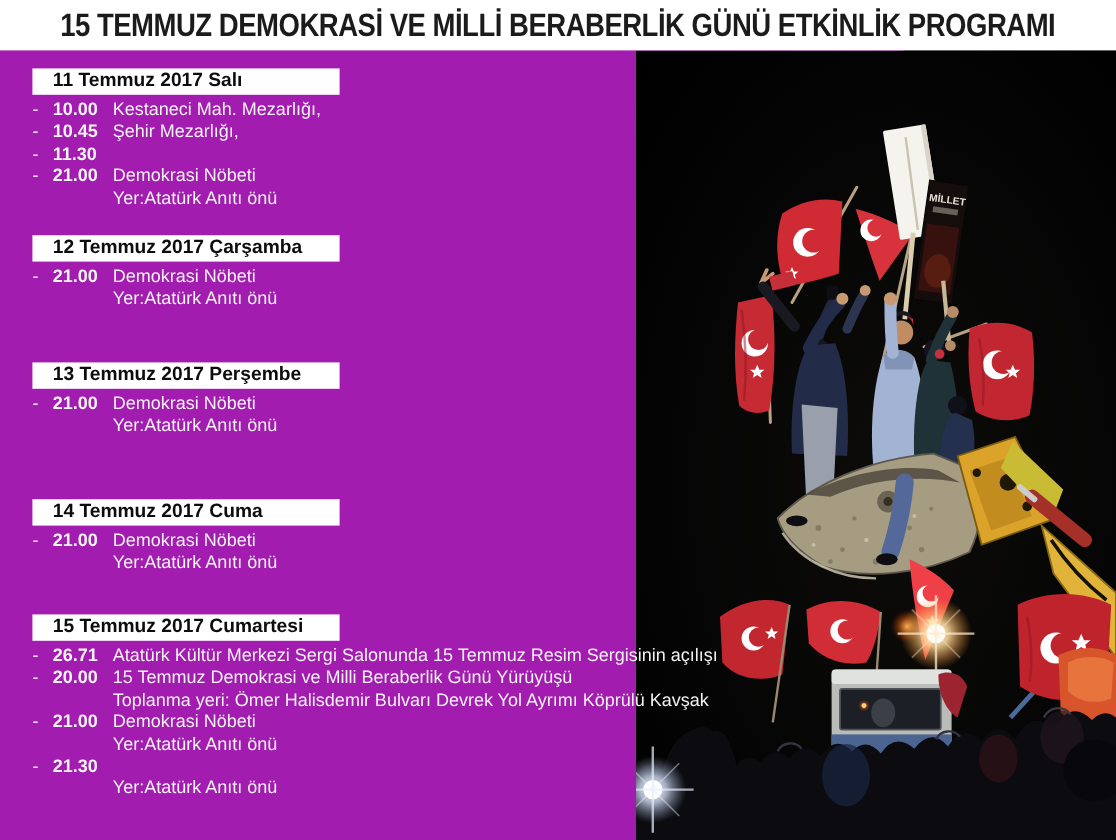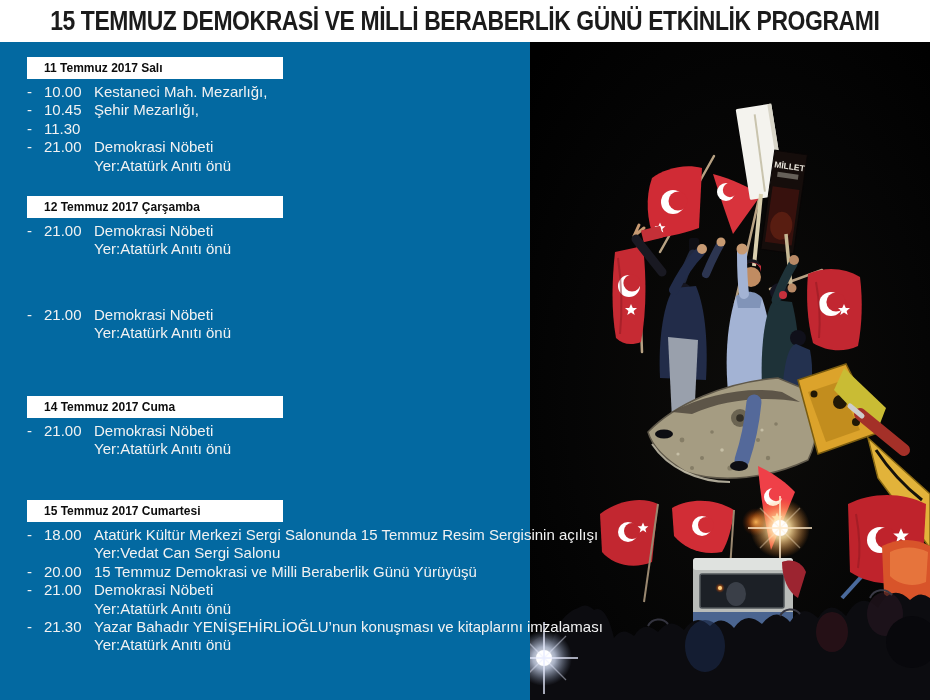--- a/index.html
+++ b/index.html
@@ -1,36 +1,36 @@
 <!DOCTYPE html>
 <html><head>
 <meta charset="utf-8">
 <style>
   html,body{margin:0;padding:0;background:#000;}
   body{width:930px;height:700px;overflow:hidden;font-family:"Liberation Sans",sans-serif;}
-  .poster{position:relative;width:753px;height:700px;background:#0369a1;}
+  .poster{position:relative;width:753px;height:700px;background:#a21caf;}
 
   
   .titlebar{position:absolute;top:0;left:0;width:930px;height:42px;background:#ffffff;
     display:flex;align-items:center;justify-content:center;z-index:3;}
   .titlebar h1{margin:0;font-size:27px;font-weight:bold;color:#1b1b1b;white-space:nowrap;
     transform:scaleX(.85);letter-spacing:-.5px;}
 
   
   .photo{position:absolute;left:530px;top:42px;width:400px;height:658px;z-index:1;}
 
   
   .sec{position:absolute;left:27px;z-index:2;}
-  .s1{top:57px}.s2{top:196px}.s3{top:302px}.s4{top:396px}.s5{top:500px}
+  .s1{top:57px}.s2{top:196px}.s3{top:302px}.s4{top:416px}.s5{top:512px}
   .bar{width:239px;height:22px;background:#fff;color:#0d0d0d;font-weight:bold;
-    font-size:12px;line-height:22px;padding-left:17px;}
+    font-size:16px;line-height:22px;padding-left:17px;}
   .rows{margin-top:4px;}
   .row{display:flex;line-height:18.4px;font-size:15px;color:#f2f2f2;white-space:nowrap;}
   .dash{width:17px;}
-  .time{width:50px;font-weight:normal;}
+  .time{width:50px;font-weight:bold;}
   .desc{}
 </style>
 </head>
 <body>
 
 <div class="poster">
 
   <div class="titlebar">
     <h1>15 TEMMUZ DEMOKRASİ VE MİLLİ BERABERLİK GÜNÜ ETKİNLİK PROGRAMI</h1>
   </div>
@@ -305,20 +305,21 @@
         </div>
       <div class="row">
           <span class="dash"></span>
           <span class="time"></span>
           <span class="desc">Yer:Atatürk Anıtı önü</span>
         </div>
     </div>
   </section>
 
   <section class="sec s3">
+    <div class="bar"><span>13 Temmuz 2017 Perşembe</span></div>
     <div class="rows">
       <div class="row">
           <span class="dash">-</span>
           <span class="time">21.00</span>
           <span class="desc">Demokrasi Nöbeti</span>
         </div>
       <div class="row">
           <span class="dash"></span>
           <span class="time"></span>
           <span class="desc">Yer:Atatürk Anıtı önü</span>
@@ -340,51 +341,46 @@
           <span class="desc">Yer:Atatürk Anıtı önü</span>
         </div>
     </div>
   </section>
 
   <section class="sec s5">
     <div class="bar"><span>15 Temmuz 2017 Cumartesi</span></div>
     <div class="rows">
       <div class="row">
           <span class="dash">-</span>
-          <span class="time">18.00</span>
+          <span class="time">26.71</span>
           <span class="desc">Atatürk Kültür Merkezi Sergi Salonunda 15 Temmuz Resim Sergisinin açılışı</span>
-        </div>
-      <div class="row">
-          <span class="dash"></span>
-          <span class="time"></span>
-          <span class="desc">Yer:Vedat Can Sergi Salonu</span>
         </div>
       <div class="row">
           <span class="dash">-</span>
           <span class="time">20.00</span>
           <span class="desc">15 Temmuz Demokrasi ve Milli Beraberlik Günü Yürüyüşü</span>
         </div>
       <div class="row">
           <span class="dash"></span>
           <span class="time"></span>
+          <span class="desc">Toplanma yeri: Ömer Halisdemir Bulvarı Devrek Yol Ayrımı Köprülü Kavşak</span>
         </div>
       <div class="row">
           <span class="dash">-</span>
           <span class="time">21.00</span>
           <span class="desc">Demokrasi Nöbeti</span>
         </div>
       <div class="row">
           <span class="dash"></span>
           <span class="time"></span>
           <span class="desc">Yer:Atatürk Anıtı önü</span>
         </div>
       <div class="row">
           <span class="dash">-</span>
           <span class="time">21.30</span>
-          <span class="desc">Yazar Bahadır YENİŞEHİRLİOĞLU’nun konuşması ve kitaplarını imzalaması</span>
         </div>
       <div class="row">
           <span class="dash"></span>
           <span class="time"></span>
           <span class="desc">Yer:Atatürk Anıtı önü</span>
         </div>
     </div>
   </section>
 
 </div>

